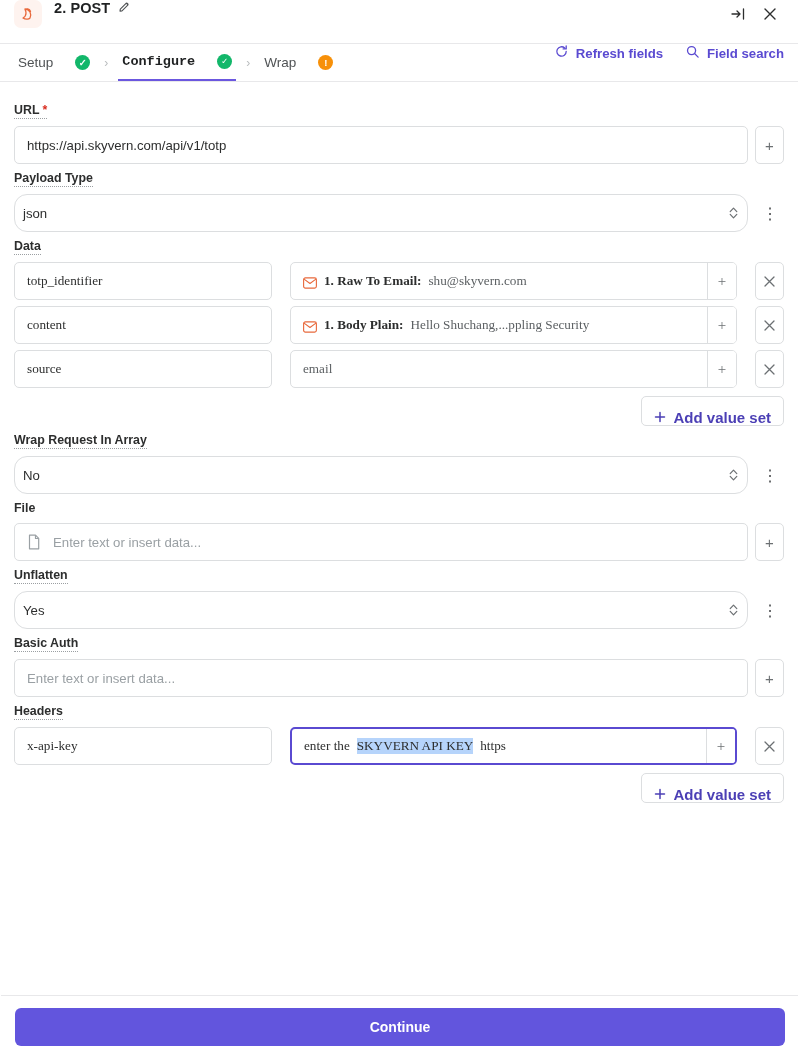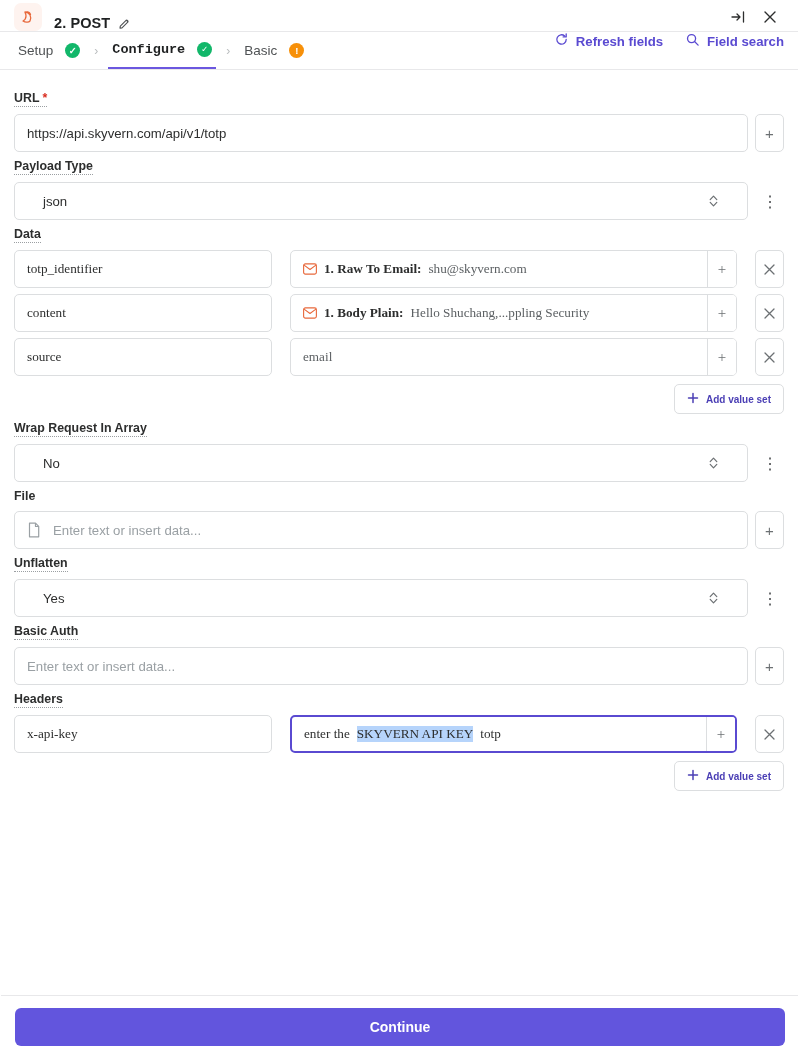--- a/index.html
+++ b/index.html
@@ -7,23 +7,23 @@
     margin: 0; padding: 0;
     width: 798px; height: 1058px;
     background: #ffffff;
     font-family: "Liberation Sans", sans-serif;
     color: #2d2e2e;
     overflow: hidden;
   }
 
   
   .titlebar {
-    height: 32px;
-    display: flex;
-    align-items: flex-end;
+    height: 44px;
+    display: flex;
+    align-items: flex-start;
     padding: 0 14px;
     border-bottom: 1px solid #e8e8ea;
   }
   .app-icon {
     width: 28px; height: 28px;
     border-radius: 7px;
     background: #fef3ef;
     display: flex; align-items: center; justify-content: center;
     margin-right: 12px;
   }
@@ -52,21 +52,21 @@
     height: 38px;
     display: flex;
     align-items: stretch;
     padding: 0 14px;
     border-bottom: 1px solid #e8e8ea;
     position: relative;
   }
   .step {
     display: flex;
     align-items: center;
-    gap: 12px;
+    gap: 22px;
     font-size: 13.5px;
     color: #4f5254;
     padding: 0 4px;
     cursor: pointer;
     position: relative;
     justify-content: center;
   }
   .step.active { color: #1f2122; font-weight: bold; border-bottom: 2.5px solid #6b57df; font-family: Liberation Mono, monospace; }
   .step-sep {
     display: flex; align-items: center;
@@ -158,24 +158,24 @@
     height: 38px;
     margin-left: -1px;
   }
 
   
   .selectbox {
     flex: 1;
     display: flex;
     align-items: center;
     border: 1px solid #dcdee0;
-    border-radius: 5px;
-    height: 38px;
-    background: #fff;
-    padding: 0 28px;
+    border-radius: 13px;
+    height: 38px;
+    background: #fff;
+    padding: 0 8px;
     font-size: 13.2px;
     cursor: pointer;
   }
   .caret {
     margin-left: auto;
     display: flex; flex-direction: column;
     align-items: center; justify-content: center;
     color: #6c7073;
     font-size: 8px;
     line-height: 7px;
@@ -214,21 +214,21 @@
     border: 1px solid #dcdee0;
     border-radius: 5px;
     display: flex; align-items: center;
     background: #fff;
     overflow: hidden;
   }
   .valbox.focused { border: 2px solid #5a4ad1; }
   .valinner {
     flex: 1;
     display: flex;
-    align-items: center;
+    align-items: flex-end;
     gap: 7px;
     padding: 0 12px;
     font-size: 13.2px;
     overflow: hidden;
     white-space: nowrap;
   }
   .mailicon { color: #e8693c; display: flex; align-items: center; }
   .token-label { font-weight: bold; color: #2d2e2e; }
   .token-val { color: #5c6063; }
   .xbtn {
@@ -239,26 +239,26 @@
     color: #6c7073;
     cursor: pointer;
     background: #fff;
   }
   .addset {
     display: flex;
     justify-content: flex-end;
     margin-top: 8px;
   }
   .addset-btn {
-    display: flex; align-items: center; gap: 7px;
+    display: flex; gap: 7px;
     border: 1px solid #dcdee0;
     border-radius: 5px;
     height: 30px;
     padding: 12px 12px;
-    font-size: 10px;
+    font-size: 15px;
     font-weight: bold;
     color: #4b3fb5;
     background: #fff;
     cursor: pointer;
   }
   .selection {
     background: #b6d4fb;
   }
 
   
@@ -319,21 +319,21 @@
     <span>Setup</span>
     <span class="badge ok">✓</span>
   </div>
   <div class="step-sep">›</div>
   <div class="step active">
     <span>Configure</span>
     <span class="badge ok">✓</span>
   </div>
   <div class="step-sep">›</div>
   <div class="step">
-    <span>Basic</span>
+    <span>Wrap</span>
     <span class="badge warn">!</span>
   </div>
 
   <div class="steps-right">
     <div class="steps-action">
       <span>
         <svg width="15" height="15" viewBox="0 0 16 16">
           <path d="M13 8a5 5 0 1 1-1.6-3.7" fill="none" stroke="#5a4ad1" stroke-width="1.4" stroke-linecap="round"></path>
           <path d="M13 2v3.2h-3.2" fill="none" stroke="#5a4ad1" stroke-width="1.4" stroke-linecap="round" stroke-linejoin="round"></path>
         </svg>
@@ -524,21 +524,21 @@
     <div class="flabel">Headers</div>
 
     <div class="datarow">
       <div class="keybox">
         <span>x-api-key</span>
       </div>
       <div class="valbox focused">
         <div class="valinner">
           <span>enter the </span>
             <span class="selection">SKYVERN API KEY</span>
-            <span> totp</span>
+            <span> https</span>
         </div>
         <div class="plusbtn">+</div>
       </div>
       <div class="xbtn">
         <svg width="13" height="13" viewBox="0 0 13 13">
             <path d="M2 2l9 9M11 2l-9 9" stroke="#6c7073" stroke-width="1.3" stroke-linecap="round"></path>
           </svg>
       </div>
     </div>
 

